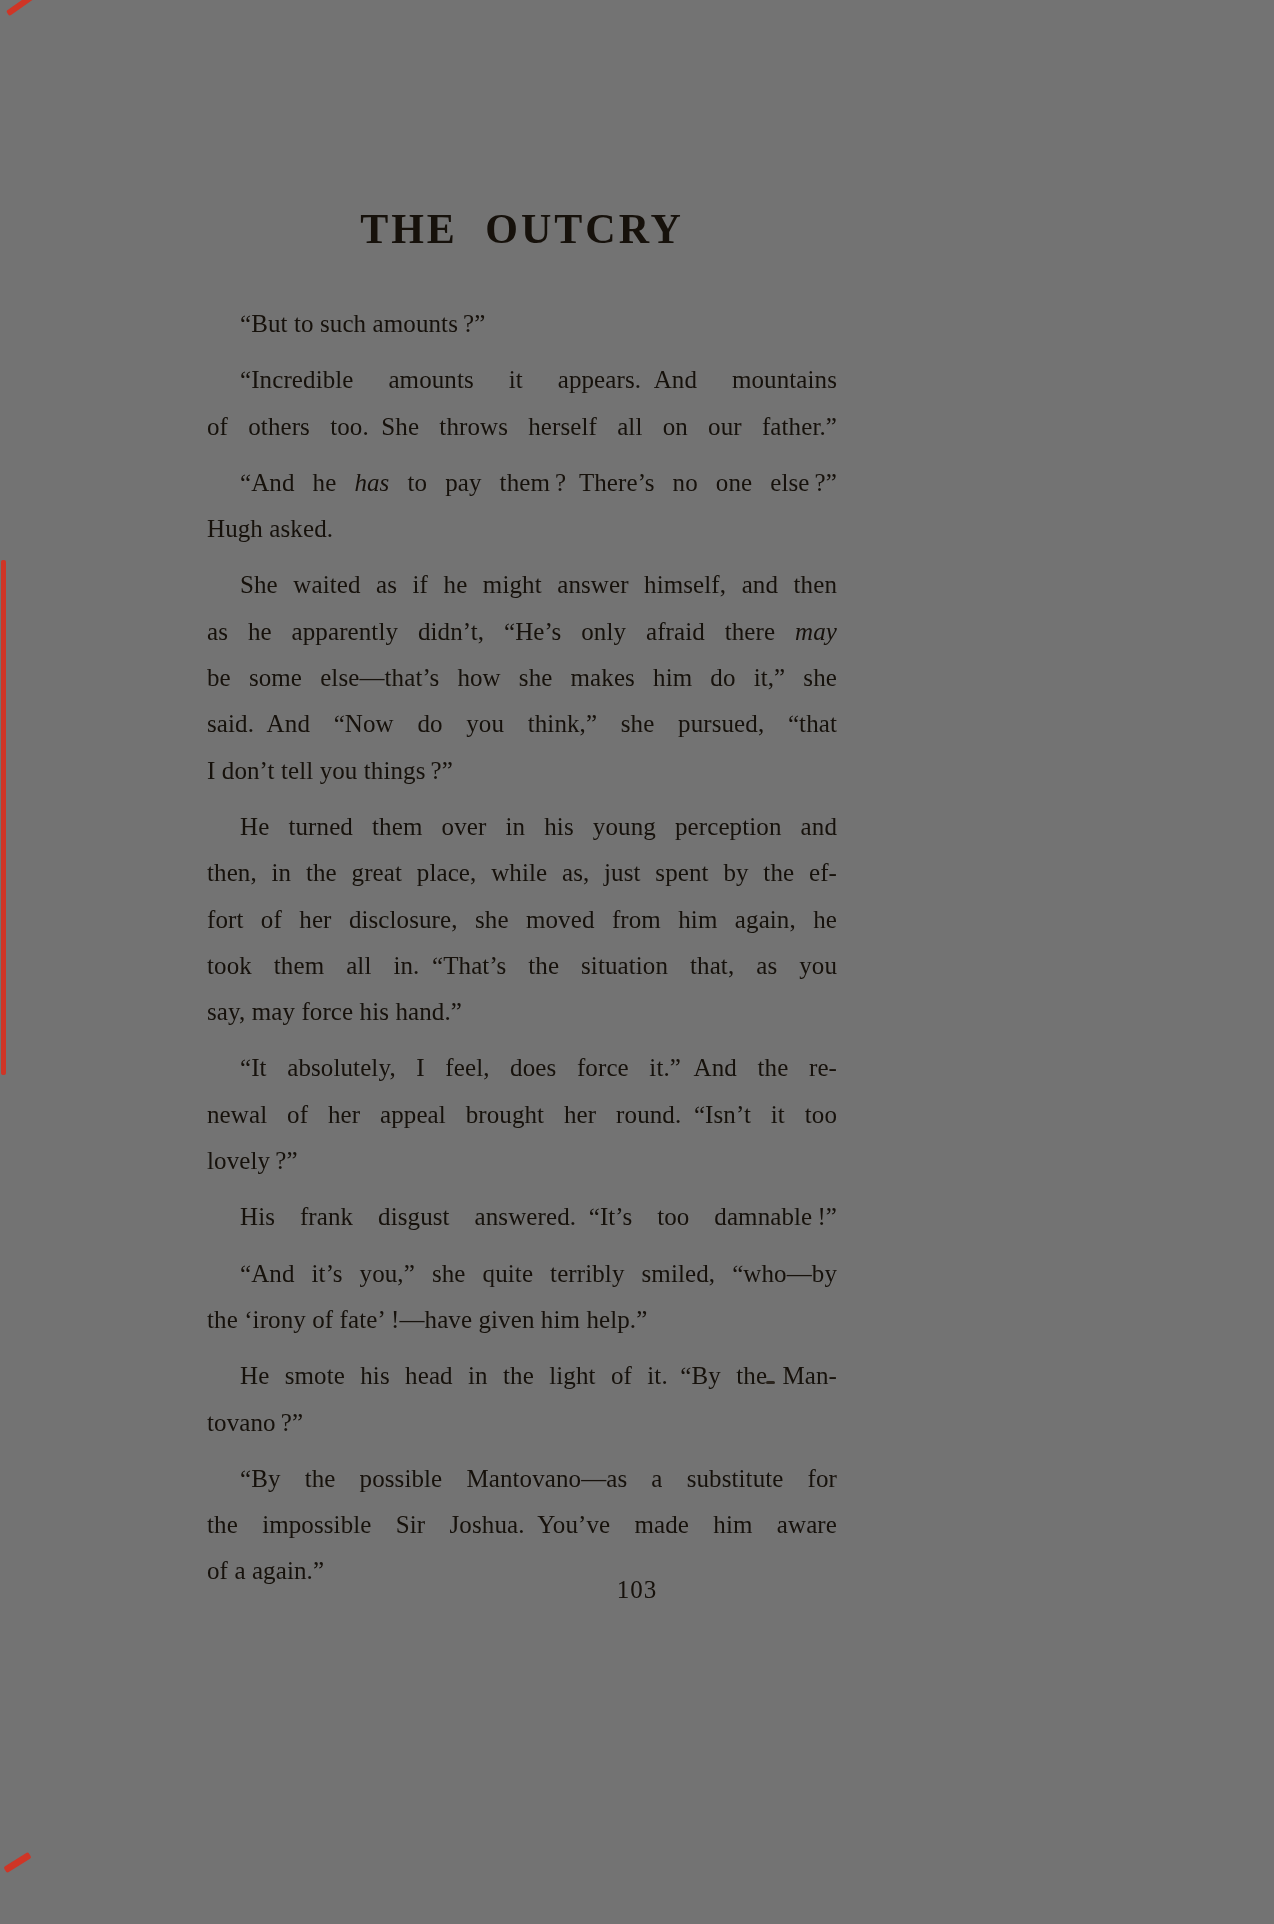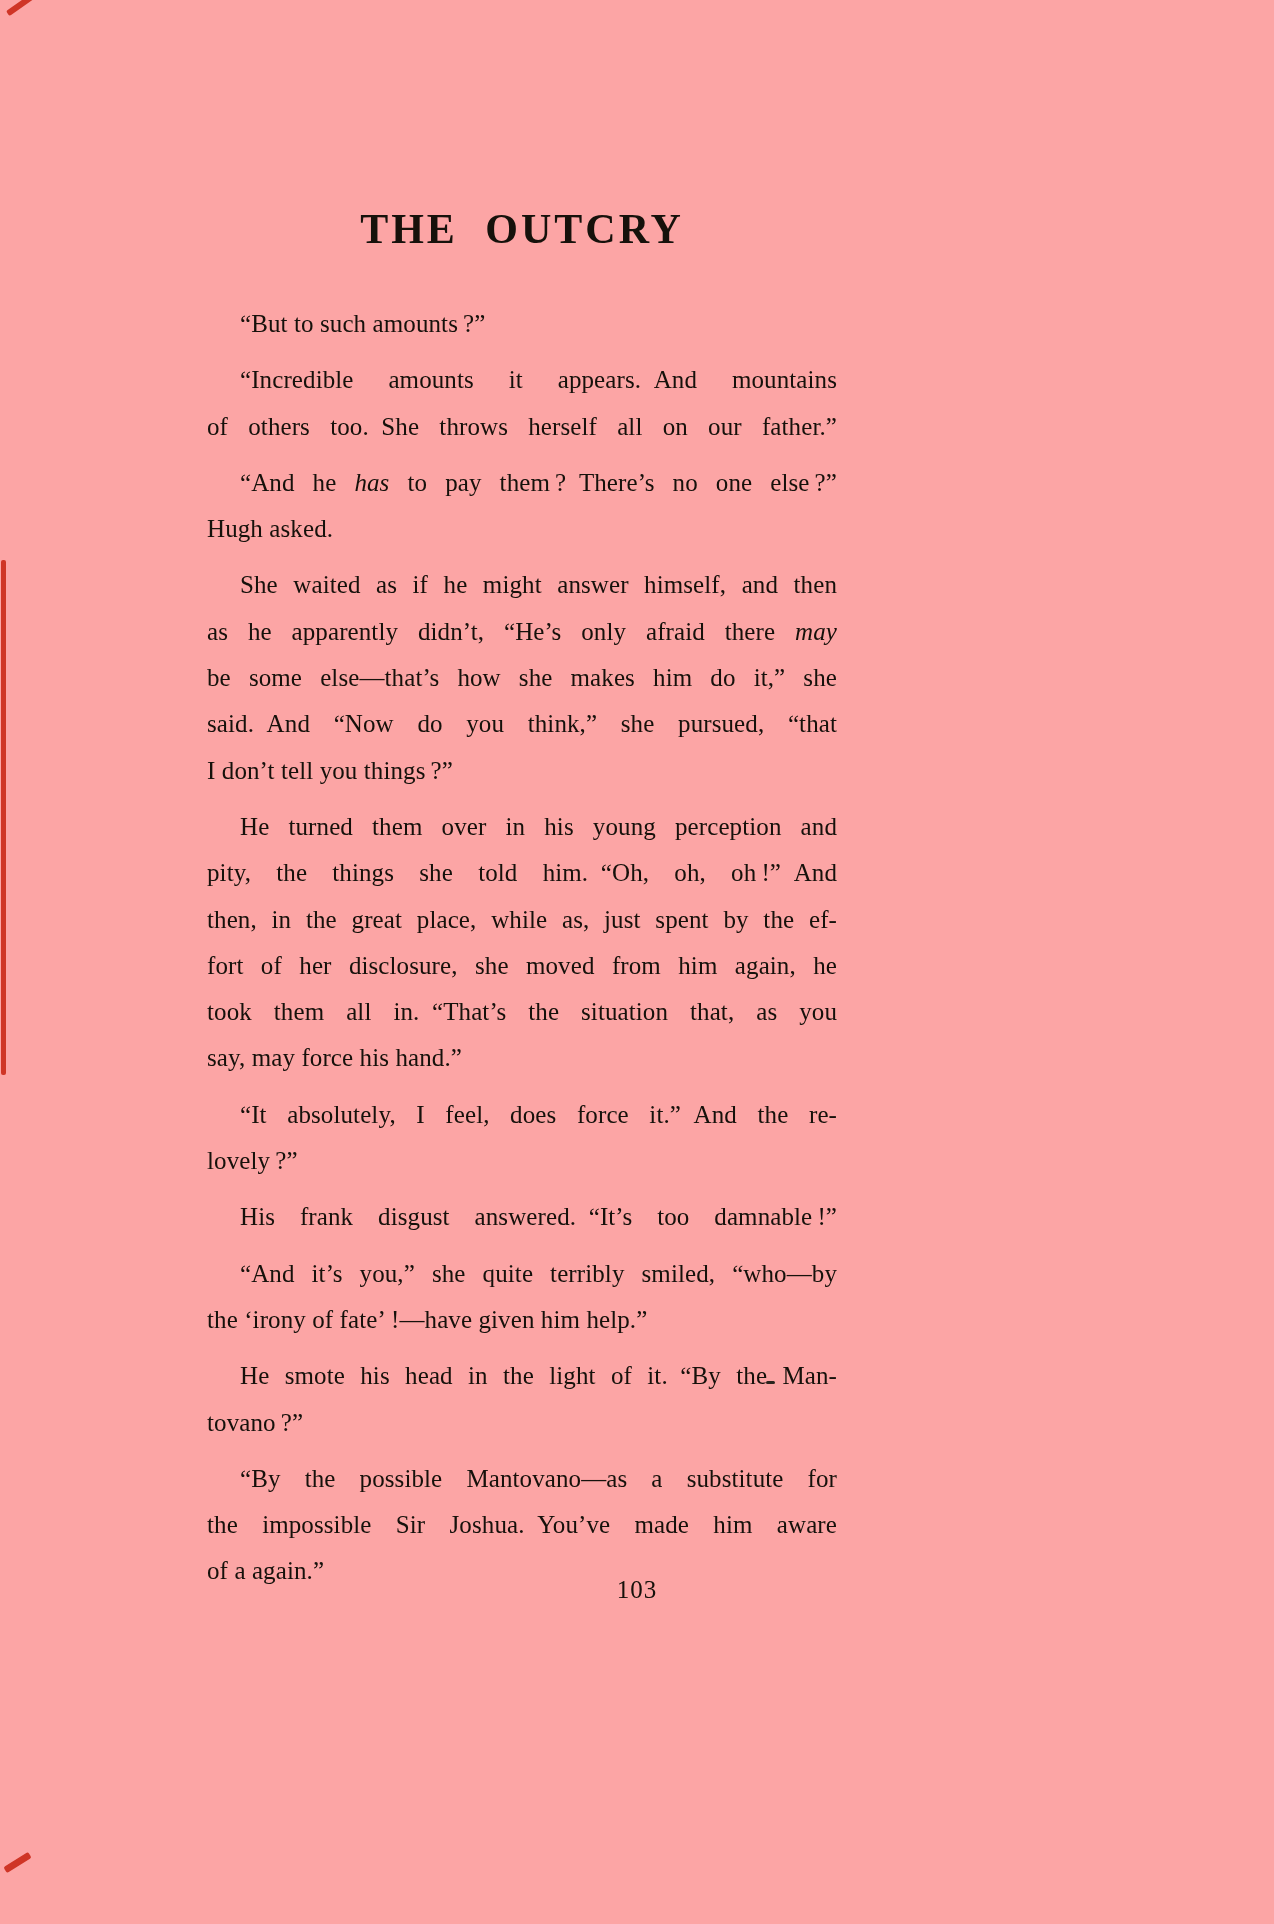--- a/index.html
+++ b/index.html
@@ -4,21 +4,21 @@
 <style>
   html, body { margin: 0; padding: 0; }
   body {
     width: 1274px; height: 1924px;
     background: #ffffff;
     font-family: "Liberation Serif", "DejaVu Serif", serif;
   }
   .page {
     position: absolute; left: 0; top: 0;
     width: 1274px; height: 1924px;
-    background: #fca5a5;
+    background: #737373;
     overflow: hidden;
     color: #16110b;
   }
   .title {
     position: absolute; left: 197px; top: 205px; width: 650px;
     text-align: center;
     font-size: 42px; font-weight: bold;
     letter-spacing: 3px; word-spacing: 14px;
     white-space: nowrap;
   }
@@ -64,28 +64,28 @@
       </div>
       <div class="para">
         <div class="line full indent"><span>She waited as if he might answer himself, and then</span></div>
         <div class="line full"><span>as he apparently didn’t, “He’s only afraid there </span><i>may</i><span></span></div>
         <div class="line full"><span>be some else—that’s how she makes him do it,” she</span></div>
         <div class="line full"><span>said. And “Now do you think,” she pursued, “that</span></div>
         <div class="line short"><span>I don’t tell you things ?”</span></div>
       </div>
       <div class="para">
         <div class="line full indent"><span>He turned them over in his young perception and</span></div>
-        <div class="line full"><span>pity, the things she told him. “Oh, oh, oh !” And</span></div>
         <div class="line full"><span>then, in the great place, while as, just spent by the ef-</span></div>
         <div class="line full"><span>fort of her disclosure, she moved from him again, he</span></div>
         <div class="line full"><span>took them all in. “That’s the situation that, as you</span></div>
         <div class="line short"><span>say, may force his hand.”</span></div>
       </div>
       <div class="para">
         <div class="line full indent"><span>“It absolutely, I feel, does force it.” And the re-</span></div>
+        <div class="line full"><span>newal of her appeal brought her round. “Isn’t it too</span></div>
         <div class="line short"><span>lovely ?”</span></div>
       </div>
       <div class="para">
         <div class="line full indent"><span>His frank disgust answered. “It’s too damnable !”</span></div>
       </div>
       <div class="para">
         <div class="line full indent"><span>“And it’s you,” she quite terribly smiled, “who—by</span></div>
         <div class="line short"><span>the ‘irony of fate’ !—have given him help.”</span></div>
       </div>
       <div class="para">

